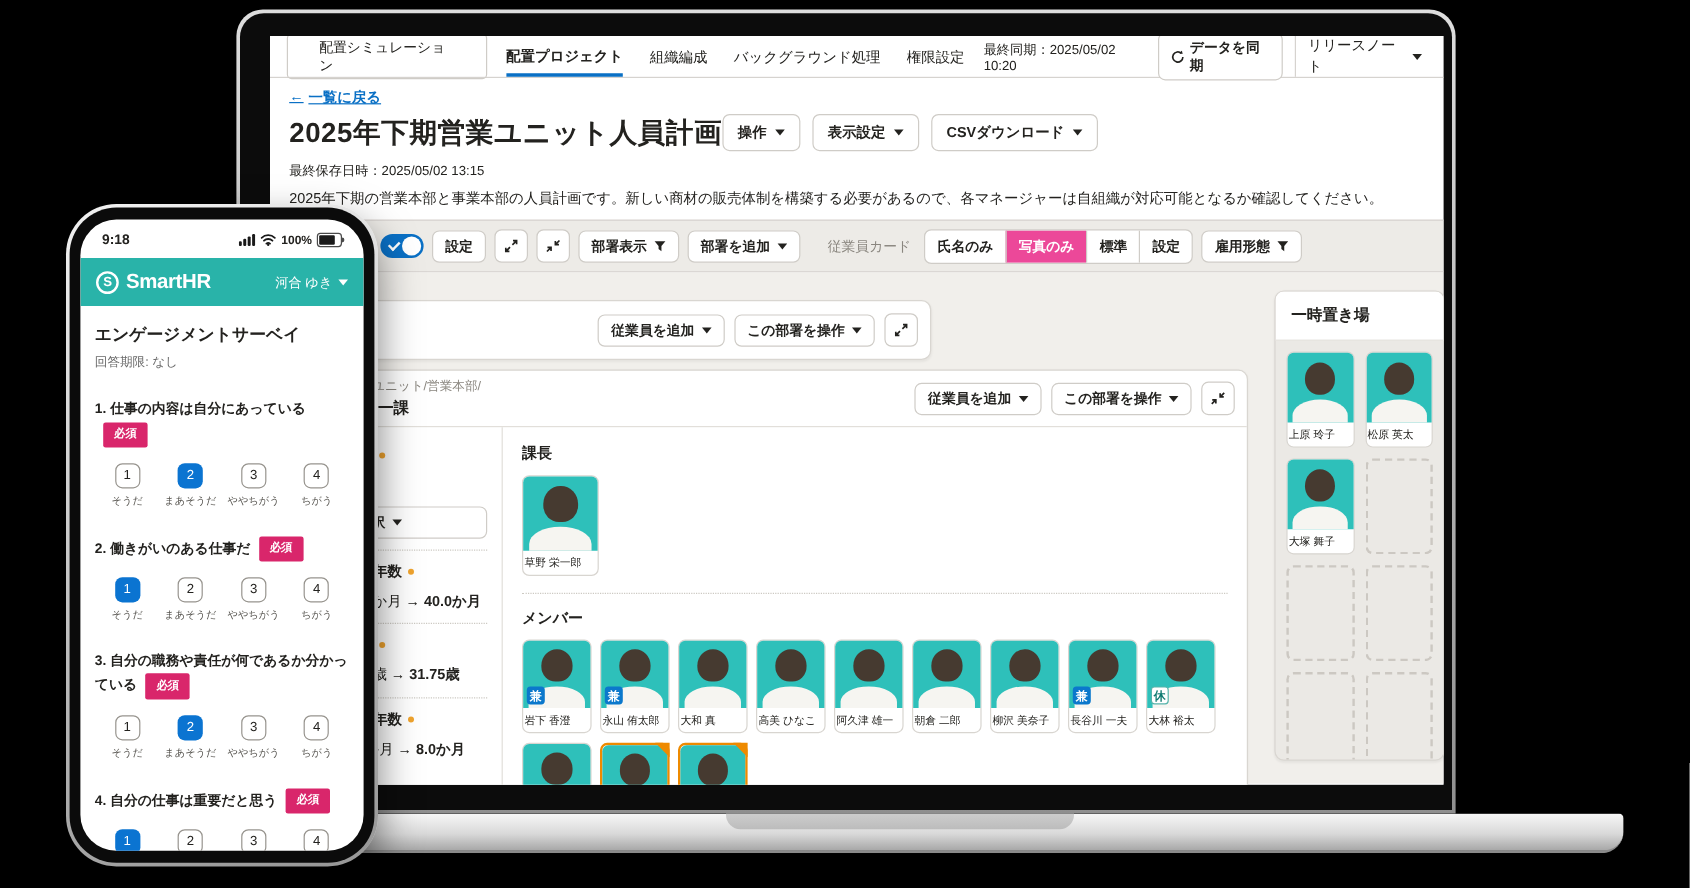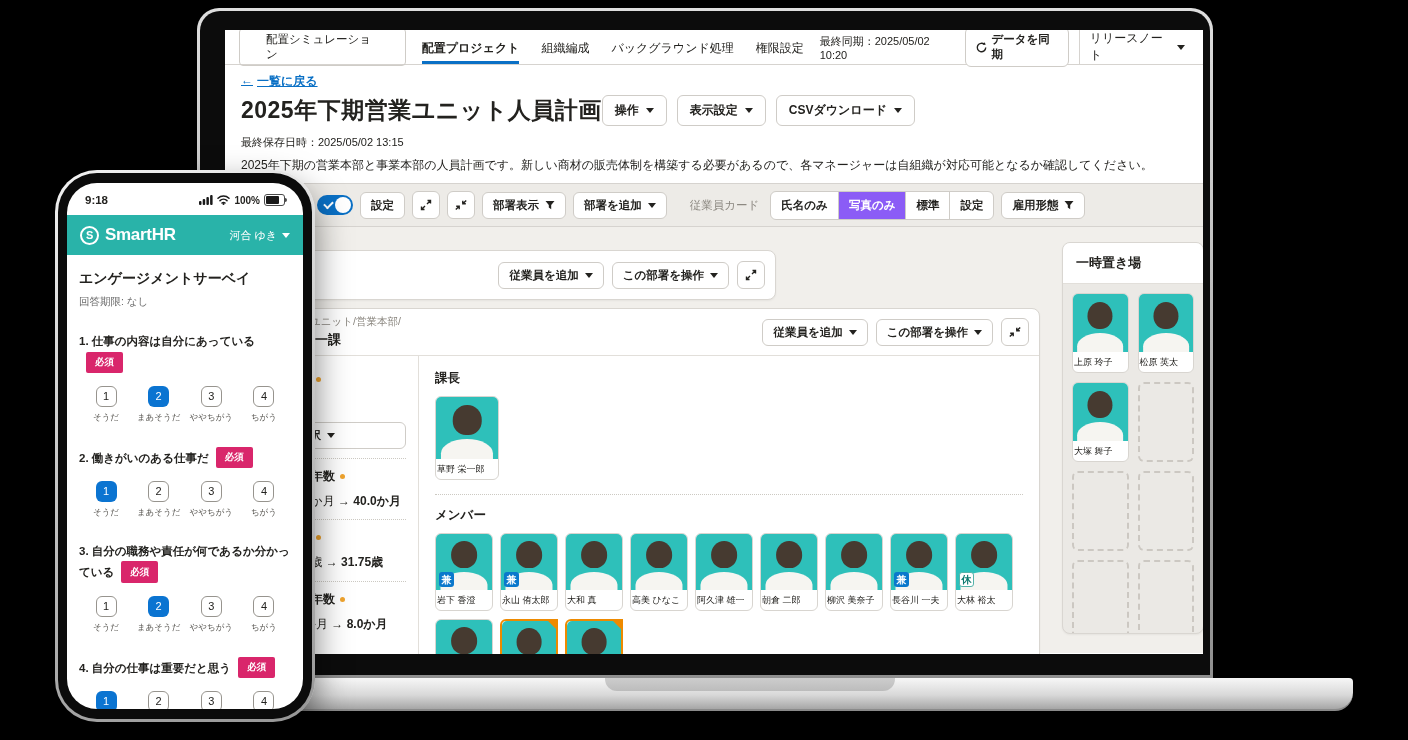--- a/index.html
+++ b/index.html
@@ -14,21 +14,21 @@
   .base{position:absolute;left:250px;top:678px;width:1103px;height:33px;z-index:9;
         background:linear-gradient(#f7f7f7 0%,#d8d8d8 55%,#a6a6a6 100%);border-radius:4px 4px 18px 18px;
         border-bottom:2px solid #8a8a8a;box-sizing:border-box;}
   .notch{position:absolute;left:355px;top:0;width:290px;height:13px;
          background:linear-gradient(#cdcdcd,#bcbcbc);border-radius:0 0 12px 12px;}
   
   .nav{height:34px;border-bottom:1px solid #d6d3cf;display:flex;align-items:center;gap:16px;padding:0 14px;}
   .chip{border:1px solid #cfccc7;border-radius:4px;padding:3px 26px;font-size:11.5px;cursor:pointer;}
   .tabs{display:flex;gap:22px;height:34px;}
   .tab{height:34px;line-height:36px;font-size:12px;cursor:pointer;white-space:nowrap;}
-  .tab.active{font-weight:bold;box-shadow:inset 0 -3px 0 #0A70C5;}
+  .tab.active{font-weight:bold;box-shadow:inset 0 -3px 0 #0A70C5;font-family:Liberation Mono, monospace;}
   .nav-right{margin-left:auto;display:flex;align-items:center;gap:10px;}
   .sync-txt{font-size:11px;}
   .sync-btn{border:1px solid #cfccc7;border-radius:6px;padding:4px 10px;font-weight:bold;font-size:11.5px;
             background:#fff;display:flex;align-items:center;gap:5px;cursor:pointer;}
   .vdiv{width:1px;height:34px;background:#d6d3cf;}
   .release{font-size:12px;display:flex;align-items:center;gap:6px;cursor:pointer;padding-right:4px;}
   .caret{width:0;height:0;border-left:4px solid transparent;border-right:4px solid transparent;
          border-top:5px solid currentColor;display:inline-block;}
   
   .page-head{padding:8px 16px 0;}
@@ -47,21 +47,21 @@
   .icon-btn{width:26px;height:26px;display:flex;align-items:center;justify-content:center;background:#fff;
             border:1px solid #cfccc7;border-radius:6px;cursor:pointer;}
   .toggle{width:36px;height:20px;border-radius:10px;background:#0A70C5;position:relative;cursor:pointer;flex-shrink:0;}
   .toggle::after{content:"";position:absolute;right:2px;top:2px;width:16px;height:16px;border-radius:50%;background:#fff;}
   .toggle::before{content:"";position:absolute;left:7px;top:6px;width:7px;height:4px;
                   border-left:2px solid #fff;border-bottom:2px solid #fff;transform:rotate(-45deg);}
   .card-label{color:#8a867f;font-size:11.5px;margin:0 4px 0 16px;}
   .segs{display:flex;border:1px solid #cfccc7;border-radius:6px;overflow:hidden;background:#fff;}
   .seg{padding:6px 10px;font-weight:bold;font-size:11.5px;border-left:1px solid #cfccc7;cursor:pointer;white-space:nowrap;}
   .seg:first-child{border-left:none;}
-  .seg.active{background:#8b5cf6;color:#fff;}
+  .seg.active{background:#ec4899;color:#fff;}
   
   .main{position:relative;height:426px;background:#f1efeb;}
   .panel{position:absolute;background:#fff;border:1px solid #d9d6d1;border-radius:8px;
          box-shadow:0 1px 2px rgba(0,0,0,.05);box-sizing:border-box;margin-top:10px;}
   #panel1{left:15px;top:13px;width:536px;height:50px;}
   .panel-row{display:flex;align-items:center;justify-content:flex-end;gap:8px;height:100%;padding:0 10px;}
   #panel2{left:49px;top:71px;width:766px;height:400px;}
   .p2-head{display:flex;align-items:center;padding:6px 10px 6px 14px;}
   .bc{font-size:10.5px;color:#8a867f;}
   .dept-name{font-size:13px;font-weight:bold;margin-top:2px;}

